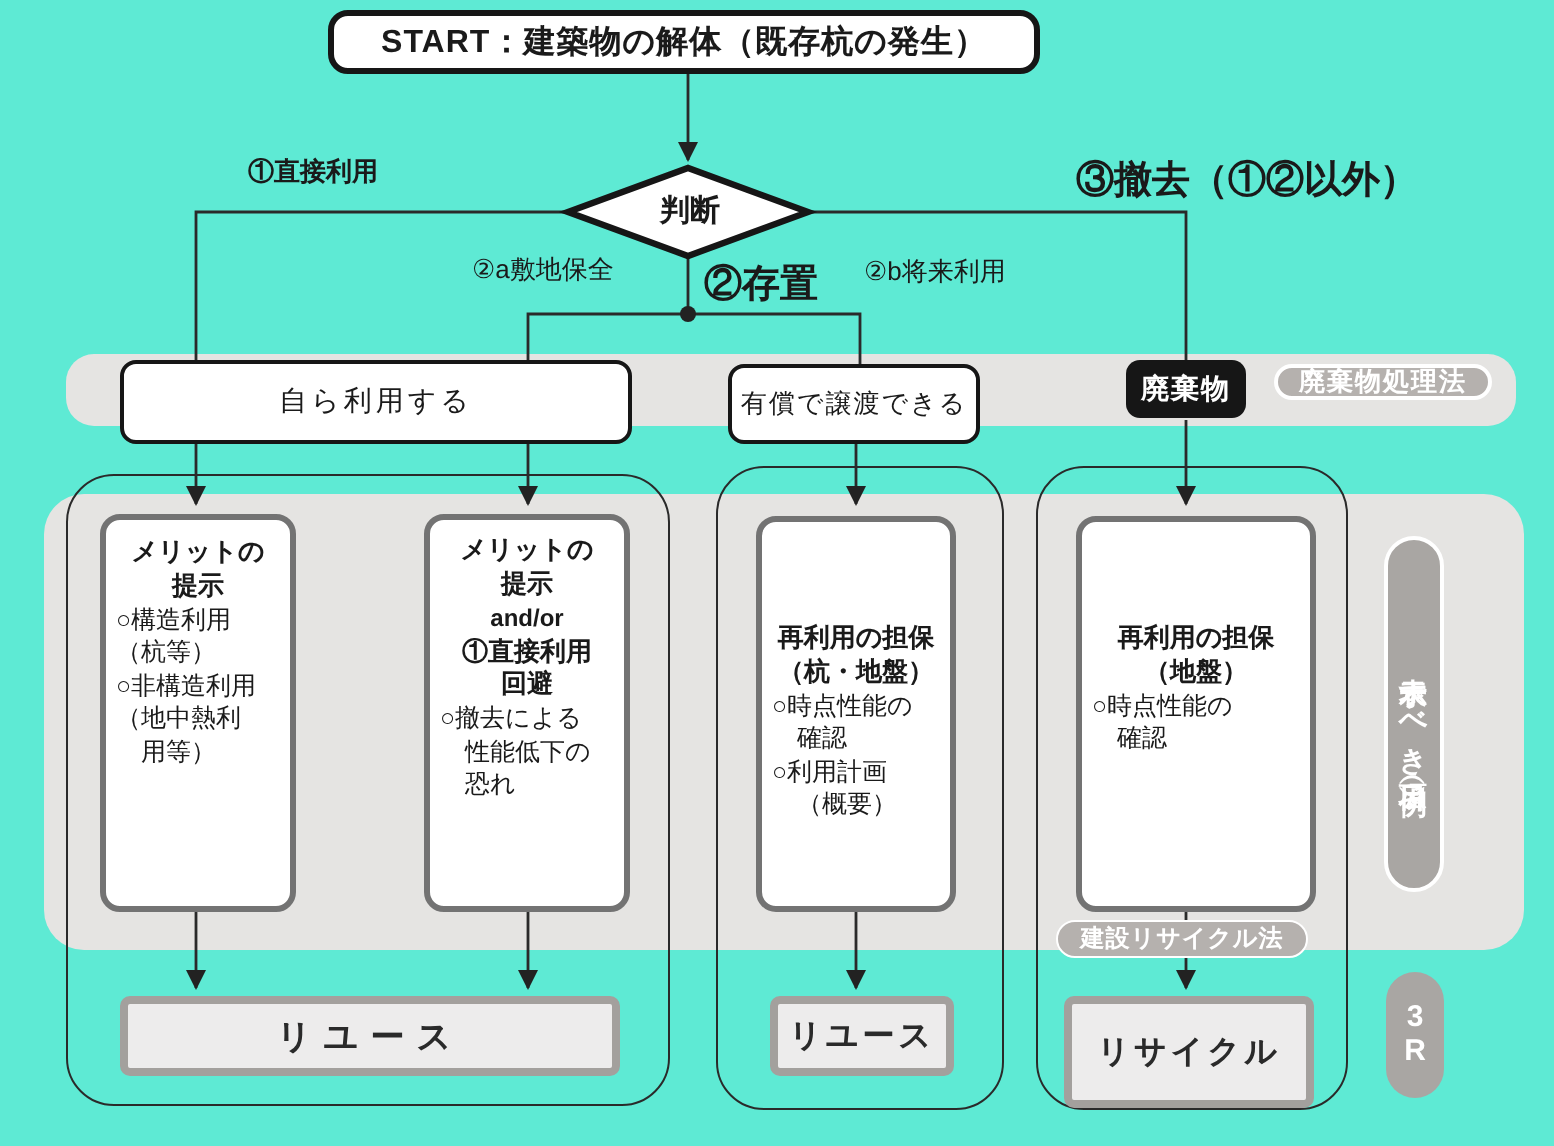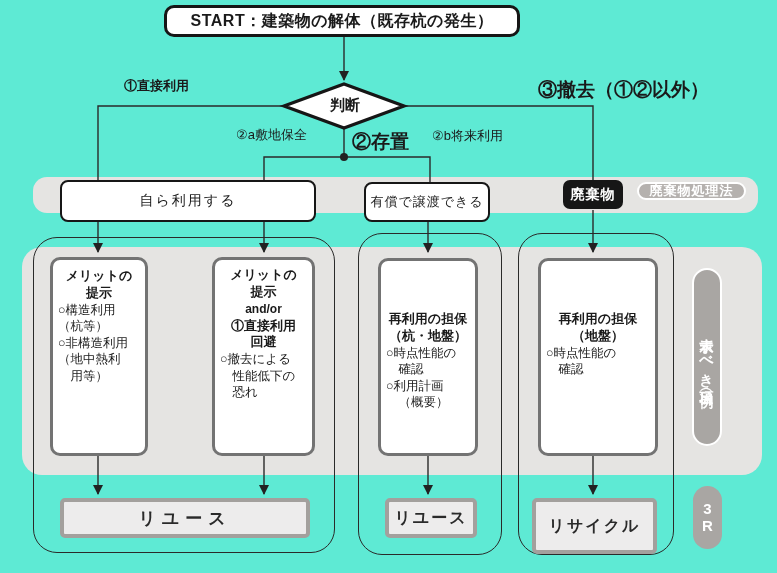--- a/index.html
+++ b/index.html
@@ -153,17 +153,18 @@
     <div class="h pre">再利用の担保
 （地盤）</div>
     <div class="b pre">○時点性能の
 　確認</div>
   </div>
 
   <div class="abs z4 center outcome r1">リユース</div>
   <div class="abs z4 center outcome r2">リユース</div>
   <div class="abs z4 center outcome rc">リサイクル</div>
 
+  <div class="abs center recycle-law">建設リサイクル法</div>
   <div class="abs z4 center display-items">表示すべき項目（例）</div>
   <div class="abs z4 center three-r pre">3
 R</div>
 
 </div>
 
 </body></html>

